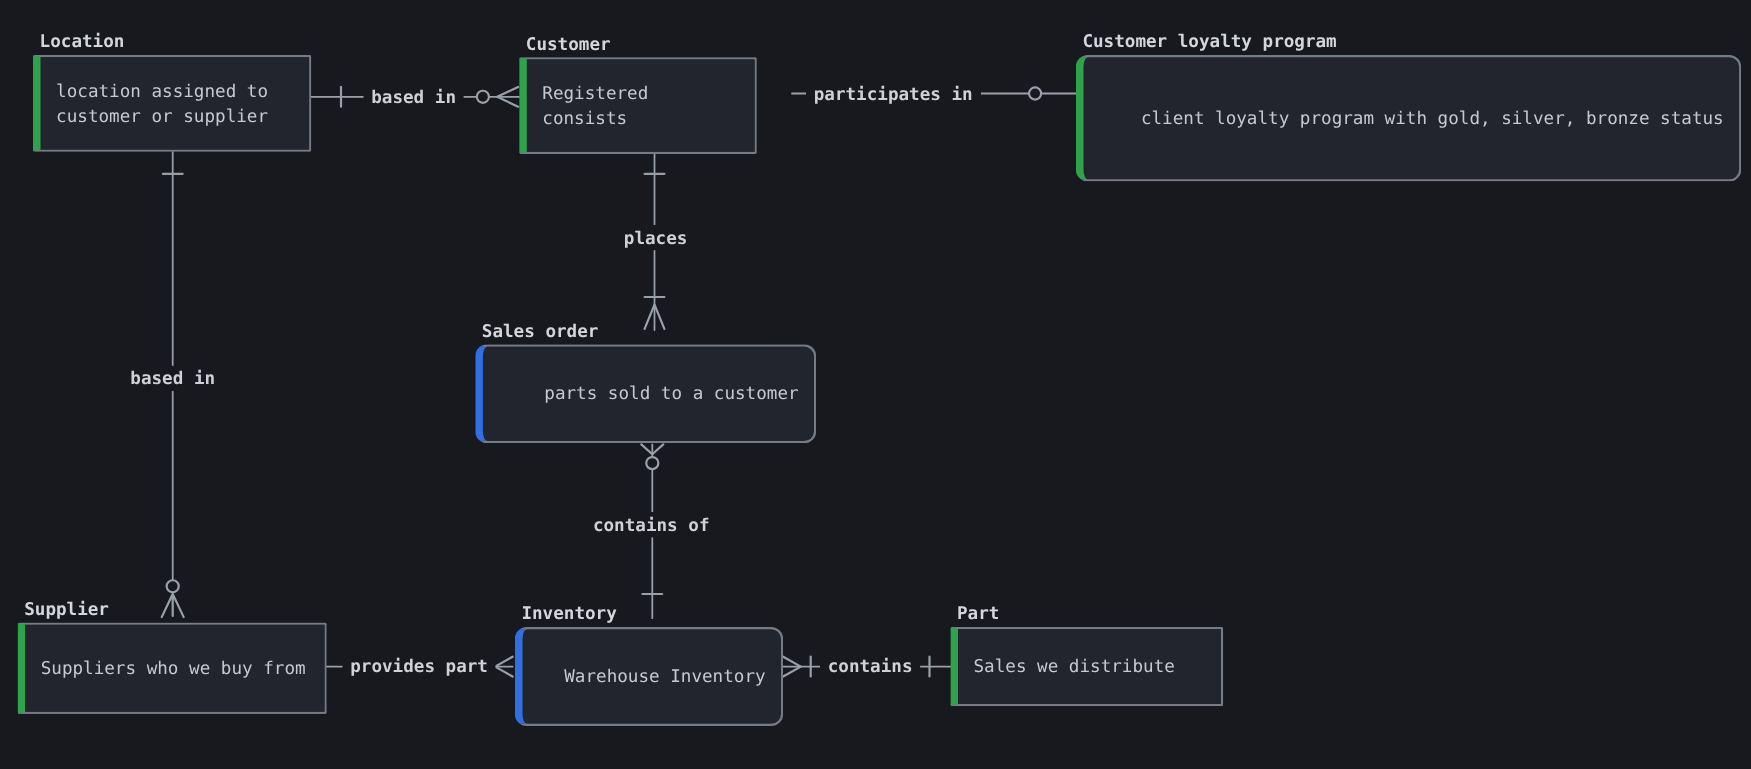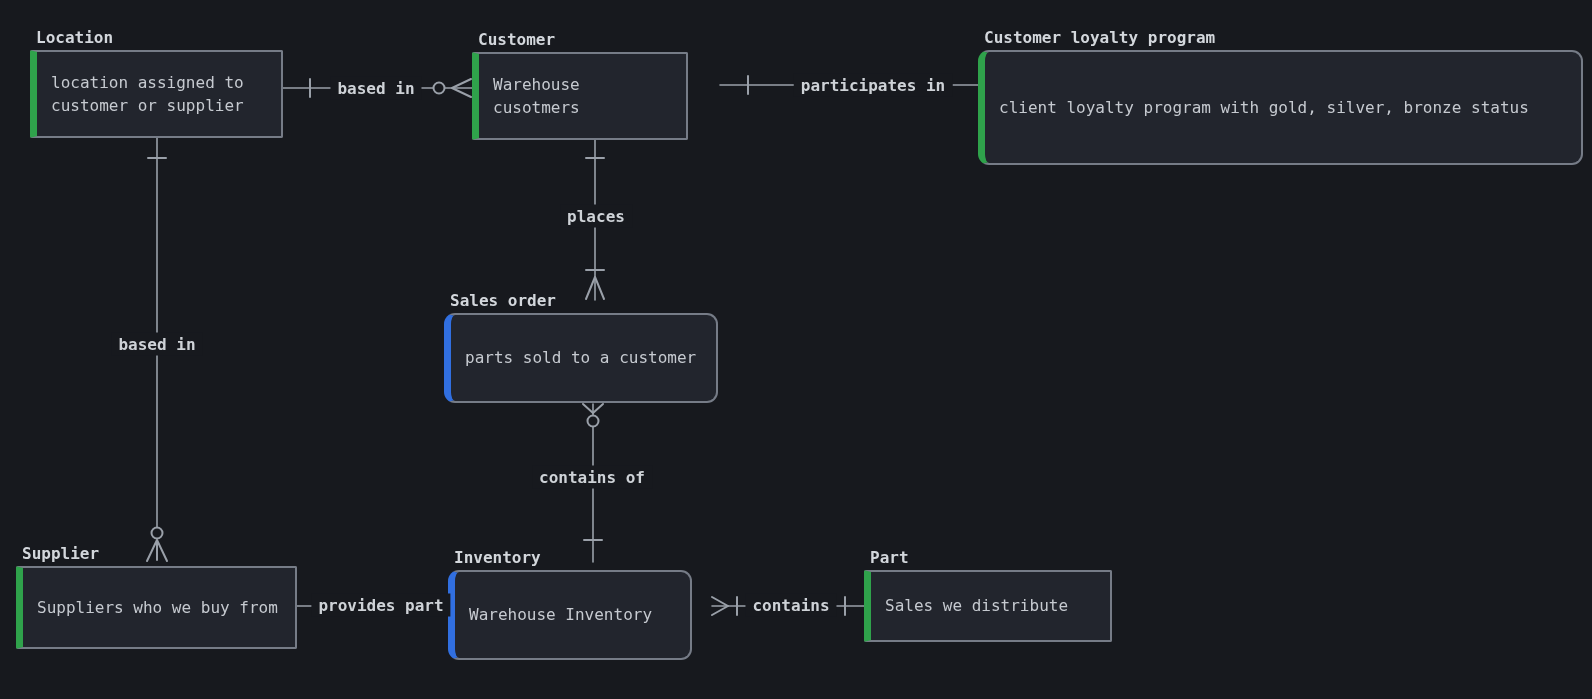--- a/index.html
+++ b/index.html
@@ -26,21 +26,21 @@
   .entity-box {
     box-sizing: border-box;
     width: 100%;
     height: 100%;
     background: #22252d;
     border: 2px solid #767c87;
     border-left: 7px solid var(--accent, #2fa24b);
     display: flex;
     align-items: center;
   }
-  .entity-box.rounded { border-radius: 11px; }
+  .entity-box.rounded { border-radius: 11px; justify-content: flex-end; }
   .entity-box.slight { border-radius: 2px; }
   .entity-desc {
     padding: 0 14px;
     font-size: 16px;
     color: #c6cad0;
     line-height: 1.45;
   }
   .rel-label {
     position: absolute;
     transform: translate(-50%, -50%);
@@ -111,62 +111,62 @@
   <div class="entity" style="left:30px;top:50px;width:253px;height:88px">
     <div class="entity-title">Location</div>
     <div class="entity-box slight" style="--accent: #2fa24b;">
       <div class="entity-desc">location assigned to customer or supplier</div>
     </div>
   </div>
 
   <div class="entity" style="left:472px;top:52px;width:216px;height:88px">
     <div class="entity-title">Customer</div>
     <div class="entity-box slight" style="--accent: #2fa24b;">
-      <div class="entity-desc">Warehouse cusotmers</div>
+      <div class="entity-desc">Registered consists</div>
     </div>
   </div>
 
   <div class="entity" style="left:978px;top:50px;width:605px;height:115px">
     <div class="entity-title">Customer loyalty program</div>
     <div class="entity-box rounded" style="--accent: #2fa24b;">
       <div class="entity-desc">client loyalty program with gold, silver, bronze status</div>
     </div>
   </div>
 
-  <div class="entity" style="left:444px;top:313px;width:274px;height:90px">
+  <div class="entity" style="left:432px;top:313px;width:310px;height:90px">
     <div class="entity-title">Sales order</div>
     <div class="entity-box rounded" style="--accent: #316fe0;">
       <div class="entity-desc">parts sold to a customer</div>
     </div>
   </div>
 
   <div class="entity" style="left:16px;top:566px;width:281px;height:83px">
     <div class="entity-title">Supplier</div>
     <div class="entity-box slight" style="--accent: #2fa24b;">
       <div class="entity-desc">Suppliers who we buy from</div>
     </div>
   </div>
 
-  <div class="entity" style="left:448px;top:570px;width:244px;height:90px">
+  <div class="entity" style="left:468px;top:570px;width:244px;height:90px">
     <div class="entity-title">Inventory</div>
     <div class="entity-box rounded" style="--accent: #316fe0;">
       <div class="entity-desc">Warehouse Inventory</div>
     </div>
   </div>
 
   <div class="entity" style="left:864px;top:570px;width:248px;height:72px">
     <div class="entity-title">Part</div>
     <div class="entity-box slight" style="--accent: #2fa24b;">
       <div class="entity-desc">Sales we distribute</div>
     </div>
   </div>
 
   <div class="rel-label" style="left:376px;top:88px">based in</div>
 
-  <div class="rel-label" style="left:873px;top:85px">participates in</div>
+  <div class="rel-label" style="left:812px;top:85px">participates in</div>
 
   <div class="rel-label" style="left:596px;top:216px">places</div>
 
   <div class="rel-label" style="left:157px;top:344px">based in</div>
 
   <div class="rel-label" style="left:592px;top:477px">contains of</div>
 
   <div class="rel-label" style="left:381px;top:605px">provides part</div>
 
   <div class="rel-label" style="left:791px;top:605px">contains</div>

